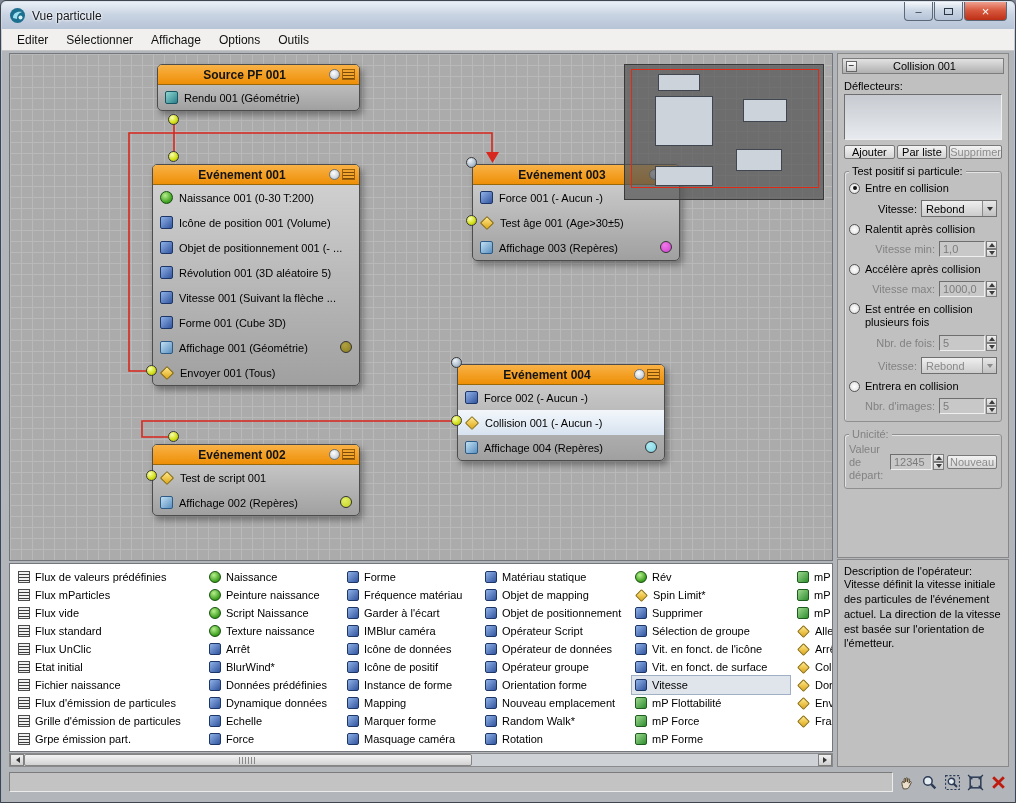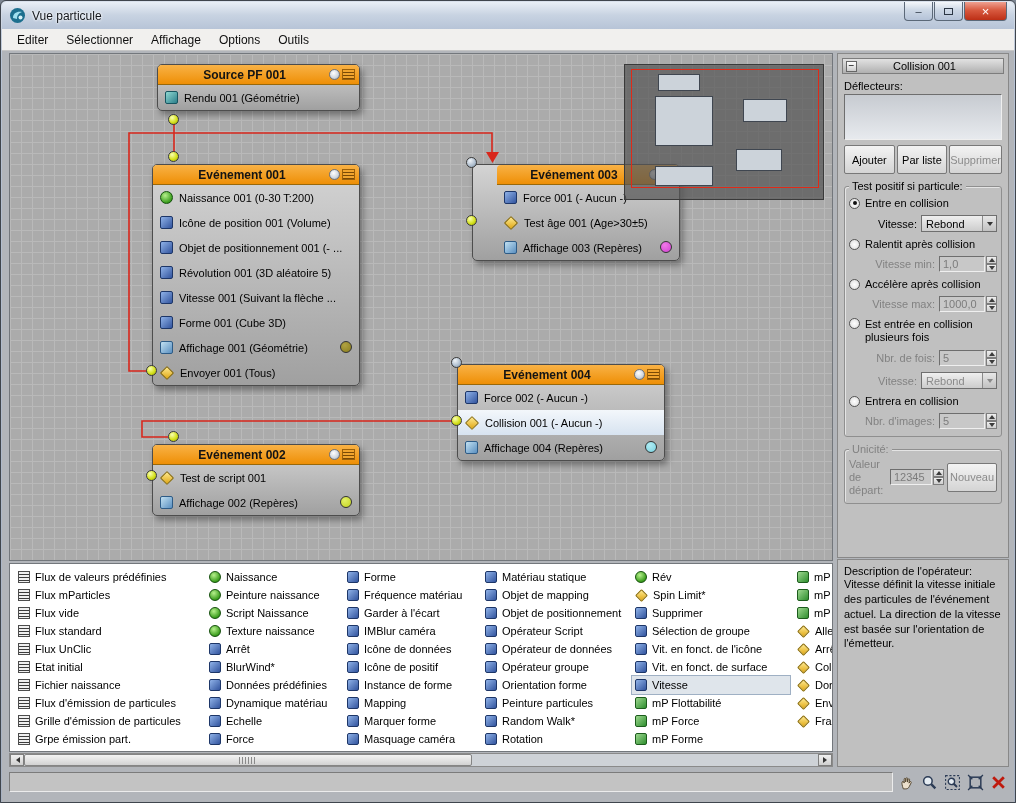--- a/index.html
+++ b/index.html
@@ -70,21 +70,21 @@
   .rollhead { height:16px; background:linear-gradient(#e2e2e2,#b0b0b0); border:1px solid #7d7d7d;
               display:flex; align-items:center; font-size:11px; color:#000; }
   .collapsebox { width:11px; height:11px; border:1px solid #666; margin:0 3px; flex:0 0 auto;
                  background:linear-gradient(#fff,#ccc); display:flex; align-items:center; justify-content:center;
                  font-size:10px; line-height:1; }
   .rollttl { flex:1; text-align:center; padding-right:14px; }
   .plabel { font-size:11px; margin:6px 2px 2px; color:#000; }
   .listbox { height:46px; margin:1px 2px 0; border:1px solid; border-color:#6e6e6e #efefef #efefef #6e6e6e;
              background:linear-gradient(#c7cbd1,#e7eaee); }
   .btnrow { display:flex; gap:2px; margin:5px 2px 0; }
-  .btn { flex:1; height:29px; font-size:11px; display:flex; align-items:center; justify-content:center;
+  .btn { flex:1; height:14px; font-size:11px; display:flex; align-items:center; justify-content:center;
          background:linear-gradient(#f3f3f3,#d4d4d4); border:1px solid #787878; border-radius:2px; color:#000; }
   .btn.dis { color:#8b8b8b; }
   .group { margin:12px 2px 0; border:1px solid #8f8f8f; border-radius:3px; padding:4px 4px 7px;
            position:relative; box-shadow:inset 1px 1px 0 #e4e4e4; }
   .glegend { position:absolute; top:-7px; left:4px; background:#c0c0c0; padding:0 3px; font-size:11px; white-space:nowrap; }
   .prow { display:flex; align-items:center; margin-top:6px; font-size:11px; color:#000; }
   .prow.fr { justify-content:flex-end; gap:4px; }
   .prow.wrap { align-items:flex-start; }
   .radio { width:11px; height:11px; border-radius:50%; border:1px solid #555; margin-right:5px; flex:0 0 auto;
            background:radial-gradient(#ffffff,#dadada); position:relative; }
@@ -228,21 +228,21 @@
           <span class="nic ic-disp"></span>
           <span>Affichage 001 (Géométrie)</span>
           <span class="sw sw-olive"></span>
         </div>
       <div class="nrow">
           <span class="nic ic-diamond"></span>
           <span>Envoyer 001 (Tous)</span>
         </div>
     </div>
 
-    <div class="node" style="left:462px;top:110px;width:208px;padding-left:24px;">
+    <div class="node" style="left:462px;top:110px;width:208px;">
       <div class="nhead">
         <span class="ttl">Evénement 003</span>
         <span class="pfic"></span>
         <span class="mic"></span>
       </div>
       <div class="nrow">
           <span class="nic ic-blue"></span>
           <span>Force 001 (- Aucun -)</span>
         </div>
       <div class="nrow">
@@ -499,21 +499,21 @@
       <div class="ditem">
           <span class="dic ic-blue"></span>
           <span>BlurWind*</span>
         </div>
       <div class="ditem">
           <span class="dic ic-blue"></span>
           <span>Données prédéfinies</span>
         </div>
       <div class="ditem">
           <span class="dic ic-blue"></span>
-          <span>Dynamique matériau</span>
+          <span>Dynamique données</span>
         </div>
       <div class="ditem">
           <span class="dic ic-blue"></span>
           <span>Echelle</span>
         </div>
       <div class="ditem">
           <span class="dic ic-blue"></span>
           <span>Force</span>
         </div>
     </div>
@@ -583,21 +583,21 @@
       <div class="ditem">
           <span class="dic ic-blue"></span>
           <span>Opérateur groupe</span>
         </div>
       <div class="ditem">
           <span class="dic ic-blue"></span>
           <span>Orientation forme</span>
         </div>
       <div class="ditem">
           <span class="dic ic-blue"></span>
-          <span>Peinture particules</span>
+          <span>Nouveau emplacement</span>
         </div>
       <div class="ditem">
           <span class="dic ic-blue"></span>
           <span>Random Walk*</span>
         </div>
       <div class="ditem">
           <span class="dic ic-blue"></span>
           <span>Rotation</span>
         </div>
     </div>

